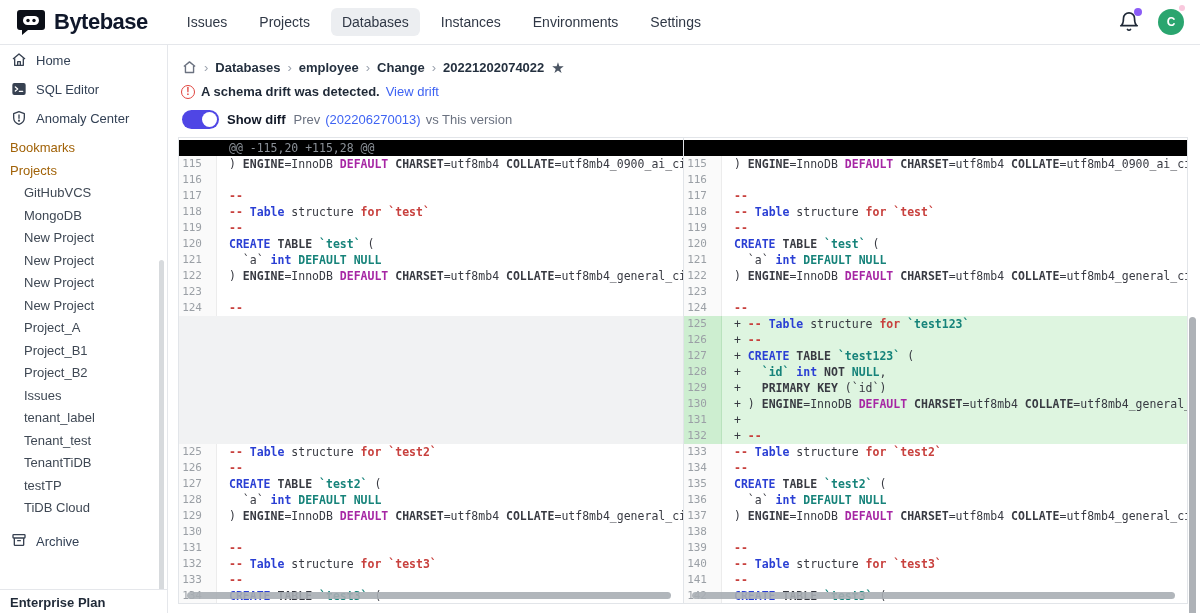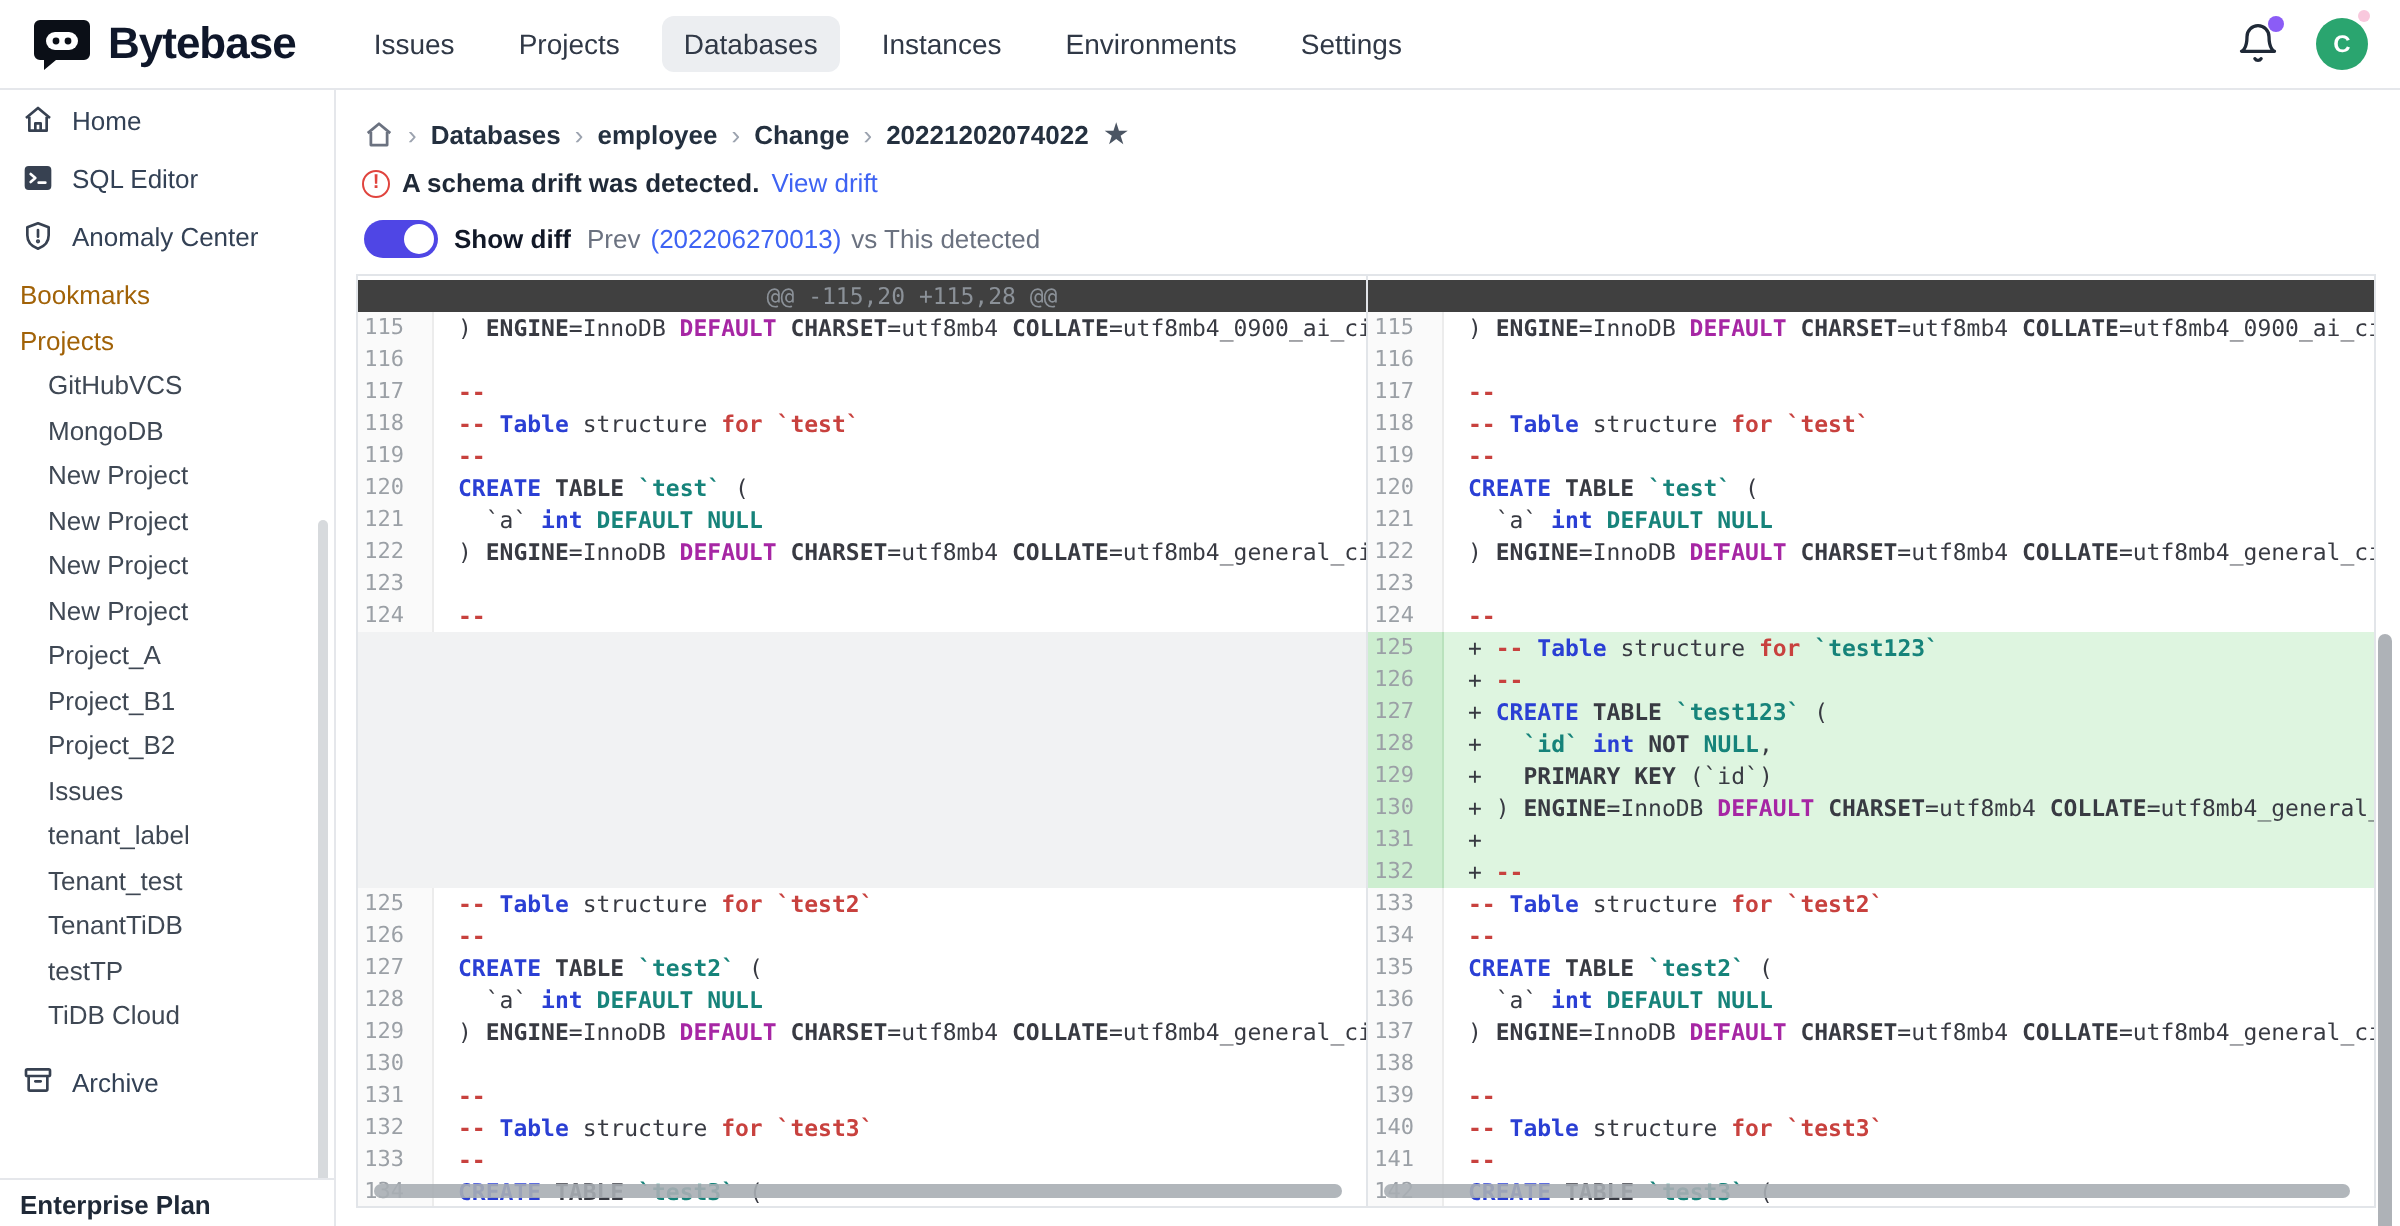--- a/index.html
+++ b/index.html
@@ -61,21 +61,21 @@
   
   .diff-panel { position:absolute; left:10px; top:92px; width:1010px; height:467px;
     border:1px solid #e2e5e9; background:#fff; display:flex; }
   .diff-col { width:504px; position:relative; overflow:hidden; padding-top:2px; }
   .diff-col.right { border-left:1px solid #e2e5e9; }
   .drow { display:flex; height:16px; line-height:16px; white-space:pre;
     font-family:"DejaVu Sans Mono", monospace; font-size:11.5px; }
   .drow .num { width:38px; flex:none; text-align:right; padding-right:14px; color:#9ba0a6;
     background:#fafafa; border-right:1px solid #ececec; font-size:11px; }
   .drow .codec { flex:1; padding-left:12px; overflow:hidden; }
-  .drow.hunk { background:#404040;text-align:center; }
+  .drow.hunk { background:#000000; }
   .drow.hunk .num { background:transparent; border-right-color:transparent; }
   .drow.hunk .codec { color:#8b9198; }
   .drow.pad { background:#f1f2f3; }
   .drow.pad .num { background:transparent; border-right-color:transparent; }
   .drow.add .num { background:#cdeed0; border-right-color:#b9e2bd; }
   .drow.add .codec { background:#def5e0; }
   .tk-d { color:#383a42; }
   .tk-b { color:#383a42; font-weight:700; }
   .tk-k { color:#2a3fd4; font-weight:700; }
   .tk-t { color:#16837a; font-weight:700; }
@@ -221,21 +221,21 @@
     <span class="link">View drift</span>
   </div>
 
   <div class="toggle-row">
     <span class="toggle">
         <span class="knob"></span>
       </span>
     <span class="toggle-label">Show diff</span>
     <span class="muted">Prev</span>
     <span class="link" style="margin-left:-3px;">(202206270013)</span>
-    <span class="muted" style="margin-left:-3px;">vs This detected</span>
+    <span class="muted" style="margin-left:-3px;">vs This version</span>
   </div>
 
   <div class="diff-panel">
     <div class="diff-col left" id="diff-left">
         <div class="drow hunk"><span class="num"></span><span class="codec">@@ -115,20 +115,28 @@</span></div>
         <div class="drow code"><span class="num">115</span><span class="codec"><span class="tk-d">) </span><span class="tk-b">ENGINE</span><span class="tk-d">=InnoDB </span><span class="tk-p">DEFAULT</span><span class="tk-d"> </span><span class="tk-b">CHARSET</span><span class="tk-d">=utf8mb4 </span><span class="tk-b">COLLATE</span><span class="tk-d">=utf8mb4_0900_ai_ci;</span></span></div>
         <div class="drow code"><span class="num">116</span><span class="codec"></span></div>
         <div class="drow code"><span class="num">117</span><span class="codec"><span class="tk-r">--</span></span></div>
         <div class="drow code"><span class="num">118</span><span class="codec"><span class="tk-r">-- </span><span class="tk-k">Table</span><span class="tk-d"> structure </span><span class="tk-r">for</span><span class="tk-r"> `test`</span></span></div>
         <div class="drow code"><span class="num">119</span><span class="codec"><span class="tk-r">--</span></span></div>

